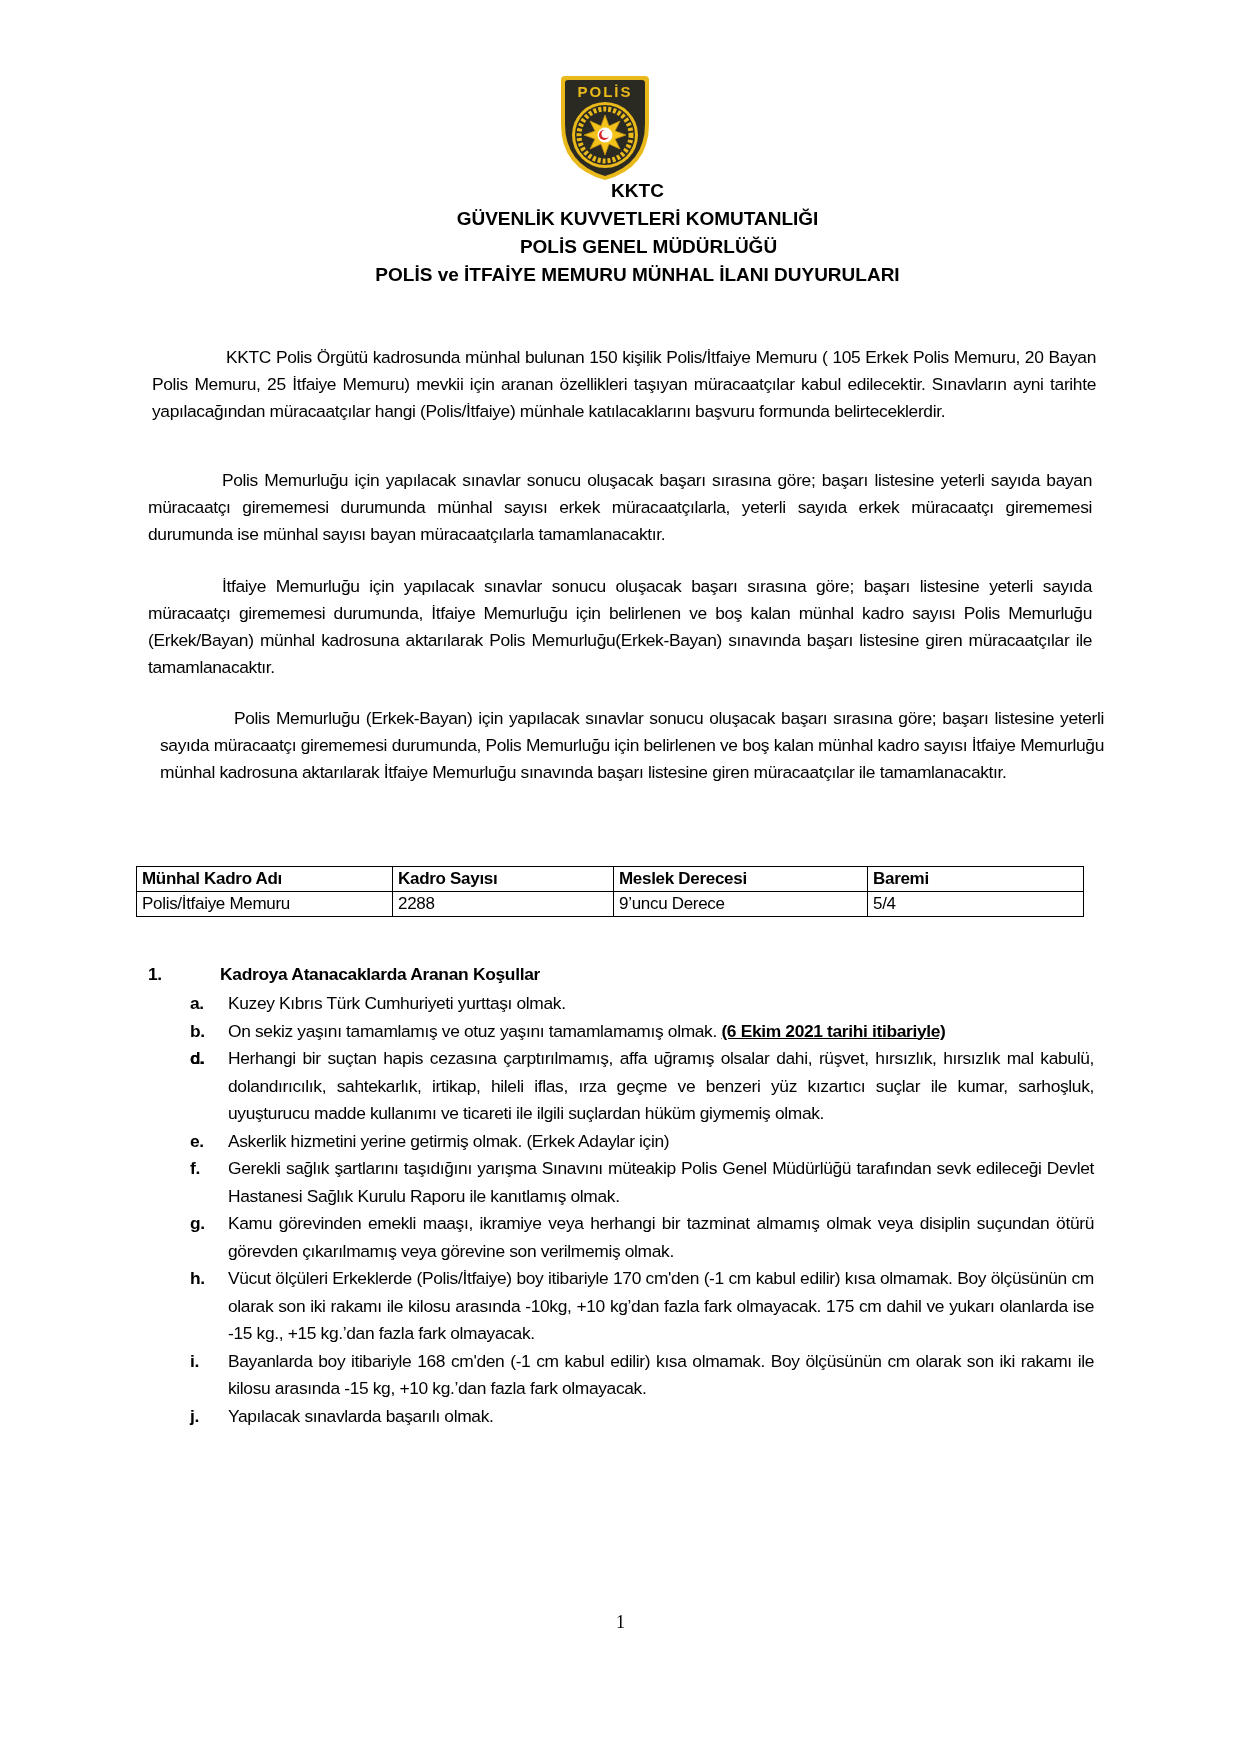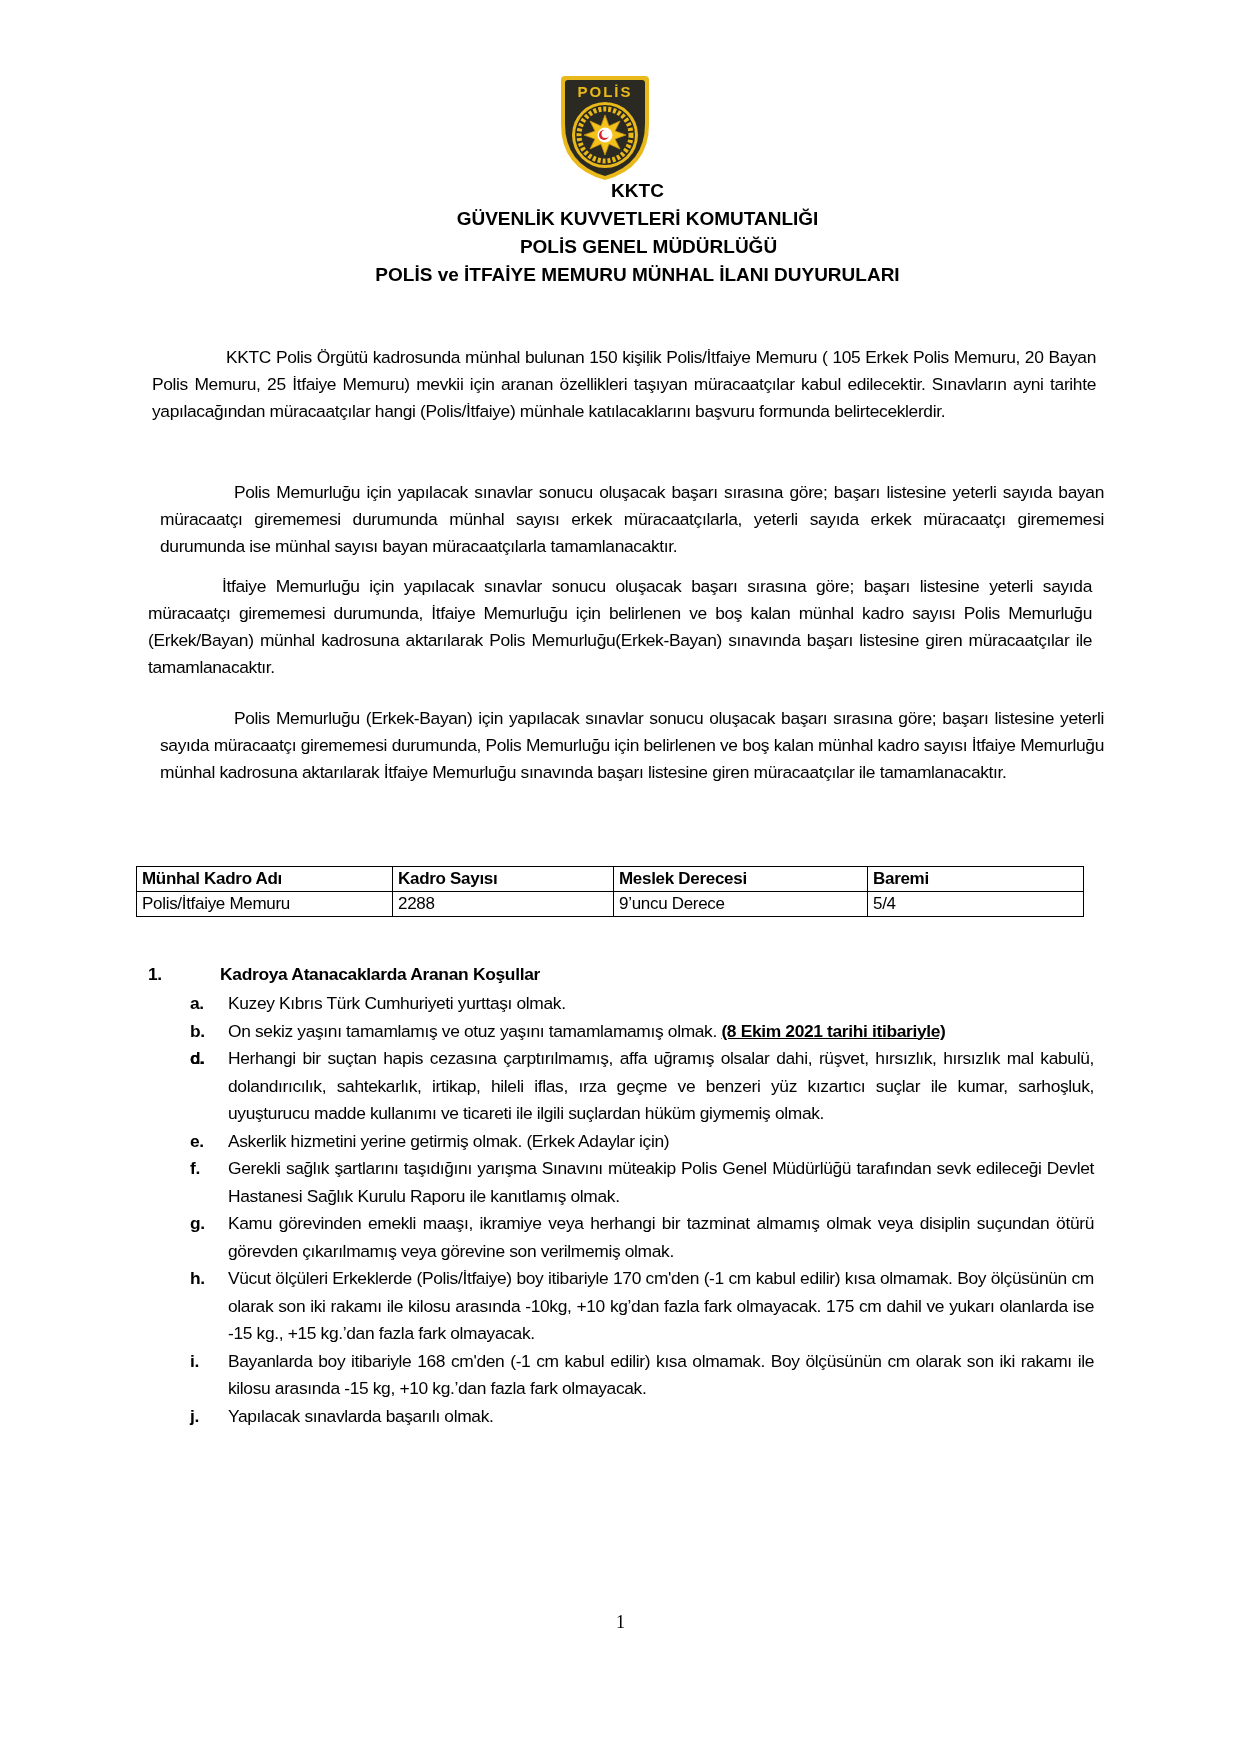--- a/index.html
+++ b/index.html
@@ -45,21 +45,21 @@
     <circle cx="47" cy="63" r="5" fill="#d9232e"></circle>
     <circle cx="48.5" cy="62" r="4" fill="#ffffff"></circle>
   </svg>
 
   <div class="heading h1">KKTC</div>
   <div class="heading h2">GÜVENLİK KUVVETLERİ KOMUTANLIĞI</div>
   <div class="heading h3">POLİS GENEL MÜDÜRLÜĞÜ</div>
   <div class="heading h4">POLİS ve İTFAİYE MEMURU MÜNHAL İLANI DUYURULARI</div>
 
   <p class="para p1" style="margin:4px">KKTC Polis Örgütü kadrosunda münhal bulunan 150 kişilik Polis/İtfaiye Memuru ( 105 Erkek Polis Memuru, 20 Bayan Polis Memuru, 25 İtfaiye Memuru) mevkii için aranan özellikleri taşıyan müracaatçılar kabul edilecektir. Sınavların ayni tarihte yapılacağından müracaatçılar hangi (Polis/İtfaiye) münhale katılacaklarını başvuru formunda belirteceklerdir.</p>
-  <p class="para p2" style="margin:12px">Polis Memurluğu için yapılacak sınavlar sonucu oluşacak başarı sırasına göre; başarı listesine yeterli sayıda bayan müracaatçı girememesi durumunda münhal sayısı erkek müracaatçılarla, yeterli sayıda erkek müracaatçı girememesi durumunda ise münhal sayısı bayan müracaatçılarla tamamlanacaktır.</p>
+  <p class="para p2" style="margin:0">Polis Memurluğu için yapılacak sınavlar sonucu oluşacak başarı sırasına göre; başarı listesine yeterli sayıda bayan müracaatçı girememesi durumunda münhal sayısı erkek müracaatçılarla, yeterli sayıda erkek müracaatçı girememesi durumunda ise münhal sayısı bayan müracaatçılarla tamamlanacaktır.</p>
   <p class="para p3" style="margin:0">İtfaiye Memurluğu için yapılacak sınavlar sonucu oluşacak başarı sırasına göre; başarı listesine yeterli sayıda müracaatçı girememesi durumunda, İtfaiye Memurluğu için belirlenen ve boş kalan münhal kadro sayısı Polis Memurluğu (Erkek/Bayan) münhal kadrosuna aktarılarak Polis Memurluğu(Erkek-Bayan) sınavında başarı listesine giren müracaatçılar ile tamamlanacaktır.</p>
   <p class="para p4" style="margin:12px">Polis Memurluğu (Erkek-Bayan) için yapılacak sınavlar sonucu oluşacak başarı sırasına göre; başarı listesine yeterli sayıda müracaatçı girememesi durumunda, Polis Memurluğu için belirlenen ve boş kalan münhal kadro sayısı İtfaiye Memurluğu münhal kadrosuna aktarılarak İtfaiye Memurluğu sınavında başarı listesine giren müracaatçılar ile tamamlanacaktır.</p>
 
   <table class="kadro">
     <tbody>
         <tr>
       <th class="col1">Münhal Kadro Adı</th>
       <th class="col2">Kadro Sayısı</th>
       <th class="col3">Meslek Derecesi</th>
       <th>Baremi</th>
@@ -72,21 +72,21 @@
     </tr>
   </tbody>
     </table>
 
   <div class="section">
     <span class="num">1.</span><span>Kadroya Atanacaklarda Aranan Koşullar</span>
   </div>
 
   <div class="items">
     <div class="item"><span class="letter">a.</span><span>Kuzey Kıbrıs Türk Cumhuriyeti yurttaşı olmak.</span></div>
-    <div class="item"><span class="letter">b.</span><span>On sekiz yaşını tamamlamış ve otuz yaşını tamamlamamış olmak. </span><span class="u">(8 Ekim 2021 tarihi itibariyle)</span></div>
+    <div class="item"><span class="letter">b.</span><span>On sekiz yaşını tamamlamış ve otuz yaşını tamamlamamış olmak. </span><span class="u">(6 Ekim 2021 tarihi itibariyle)</span></div>
     <div class="item"><span class="letter">c.</span></div>
     <div class="item"><span class="letter">d.</span><span>Herhangi bir suçtan  hapis  cezasına  çarptırılmamış,  affa  uğramış  olsalar  dahi, rüşvet,  hırsızlık, hırsızlık mal kabulü, dolandırıcılık,  sahtekarlık,  irtikap,  hileli  iflas,  ırza  geçme  ve  benzeri  yüz kızartıcı  suçlar ile kumar,  sarhoşluk,  uyuşturucu  madde  kullanımı  ve  ticareti ile ilgili suçlardan hüküm giymemiş olmak.</span></div>
     <div class="item"><span class="letter">e.</span><span>Askerlik hizmetini yerine getirmiş olmak. (Erkek Adaylar için)</span></div>
     <div class="item"><span class="letter">f.</span><span>Gerekli sağlık şartlarını taşıdığını yarışma Sınavını müteakip Polis Genel Müdürlüğü tarafından sevk edileceği Devlet Hastanesi Sağlık Kurulu Raporu ile kanıtlamış olmak.</span></div>
     <div class="item"><span class="letter">g.</span><span>Kamu görevinden emekli maaşı, ikramiye veya herhangi bir tazminat almamış olmak veya disiplin suçundan ötürü görevden çıkarılmamış veya görevine son verilmemiş olmak.</span></div>
     <div class="item"><span class="letter">h.</span><span>Vücut ölçüleri Erkeklerde (Polis/İtfaiye) boy itibariyle 170 cm'den (-1 cm kabul edilir) kısa olmamak. Boy ölçüsünün cm olarak son iki rakamı ile kilosu arasında -10kg, +10 kg’dan fazla fark olmayacak. 175 cm dahil ve yukarı  olanlarda ise -15 kg., +15 kg.’dan fazla fark olmayacak.</span></div>
     <div class="item"><span class="letter">i.</span><span>Bayanlarda boy itibariyle 168 cm'den (-1 cm kabul edilir) kısa olmamak. Boy ölçüsünün cm olarak son iki rakamı ile kilosu arasında -15 kg, +10 kg.’dan fazla fark olmayacak.</span></div>
     <div class="item"><span class="letter">j.</span><span>Yapılacak sınavlarda başarılı olmak.</span></div>
   </div>
 

